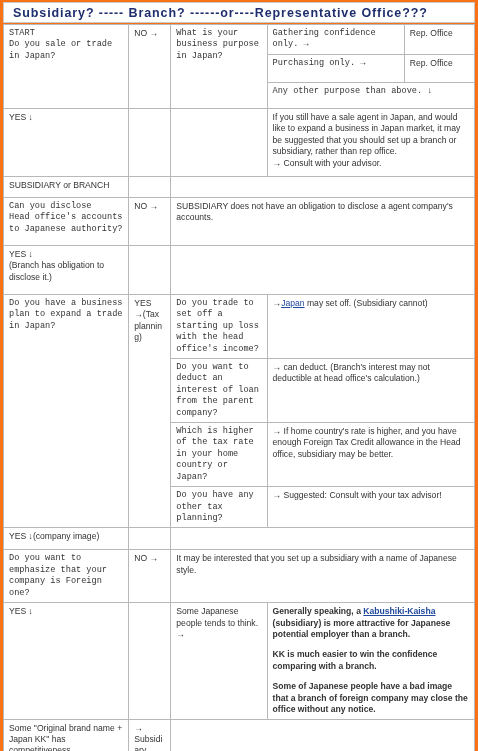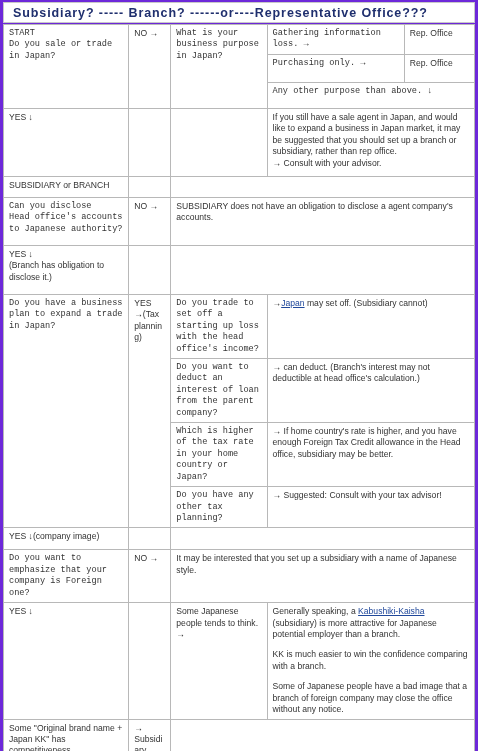--- a/index.html
+++ b/index.html
@@ -12,21 +12,21 @@
     height: 751px;
     font-family: "Liberation Sans", sans-serif;
     color: #333333;
     overflow: hidden;
   }
   .sheet {
     width: 478px;
     height: 751px;
     box-sizing: border-box;
     padding: 2px 3px 3px 3px;
-    background: #6d28d9;
+    background: #f97316;
   }
   .title-bar {
     box-sizing: border-box;
     height: 21px;
     border: 1px solid #c8c8c8;
     background: #ffffff;
     display: flex;
     align-items: center;
     padding-left: 9px;
   }
@@ -56,21 +56,21 @@
   td.teal   { background: #c7e3e2; font-family: Liberation Mono, monospace; }
   td.grey   { background: #eaeaea; }
   td.ivory  { background: #fbfbe8; }
   td.pinkc  { background: #fadfe2; }
   td.white  { background: #ffffff; }
   td.mid    { vertical-align: middle; }
   .lnk {
     color: #20489b;
     text-decoration: underline;
   }
-  .p { margin: 0 0 9px 0; }
+  .p { margin: 0 0 9px 0; font-weight: bold; }
   .p:last-child { margin-bottom: 0; }
   .arrowline { display:block; }
   .nowrapish { white-space: pre-line; }
 </style>
 </head>
 <body>
 
 <div class="sheet">
 
   <div class="title-bar">
@@ -85,21 +85,21 @@
       <col style="width:137px">
       <col style="width:70px">
     </colgroup>
     <tbody>
 
       <tr>
         <td class="teal nowrapish" rowspan="3">START
 Do you sale or trade in Japan?</td>
         <td class="grey" rowspan="3">NO →</td>
         <td class="teal" rowspan="3">What is your business purpose in Japan?</td>
-        <td class="teal mid" style="height:21px">Gathering information loss. →</td>
+        <td class="teal mid" style="height:21px">Gathering confidence only. →</td>
         <td class="ivory mid">Rep. Office</td>
       </tr>
       <tr>
         <td class="teal mid" style="height:21px">Purchasing only. →</td>
         <td class="ivory mid">Rep. Office</td>
       </tr>
       <tr>
         <td class="teal mid" colspan="2" style="height:19px">Any other purpose than above. ↓</td>
       </tr>
 

